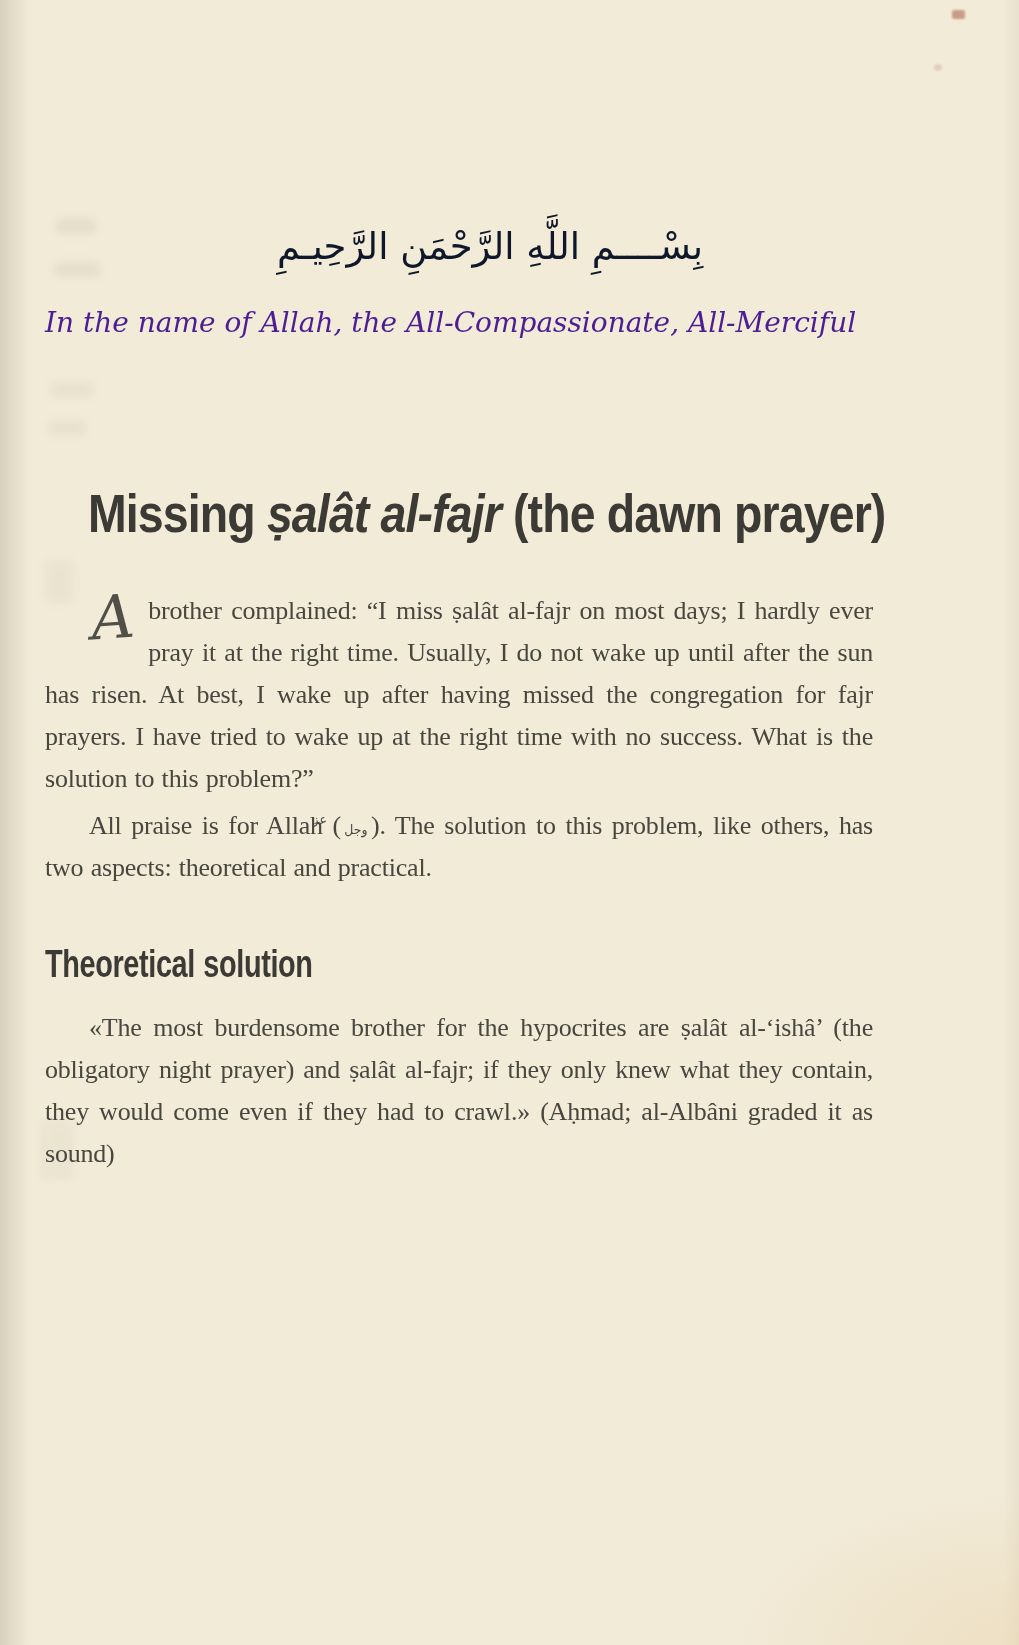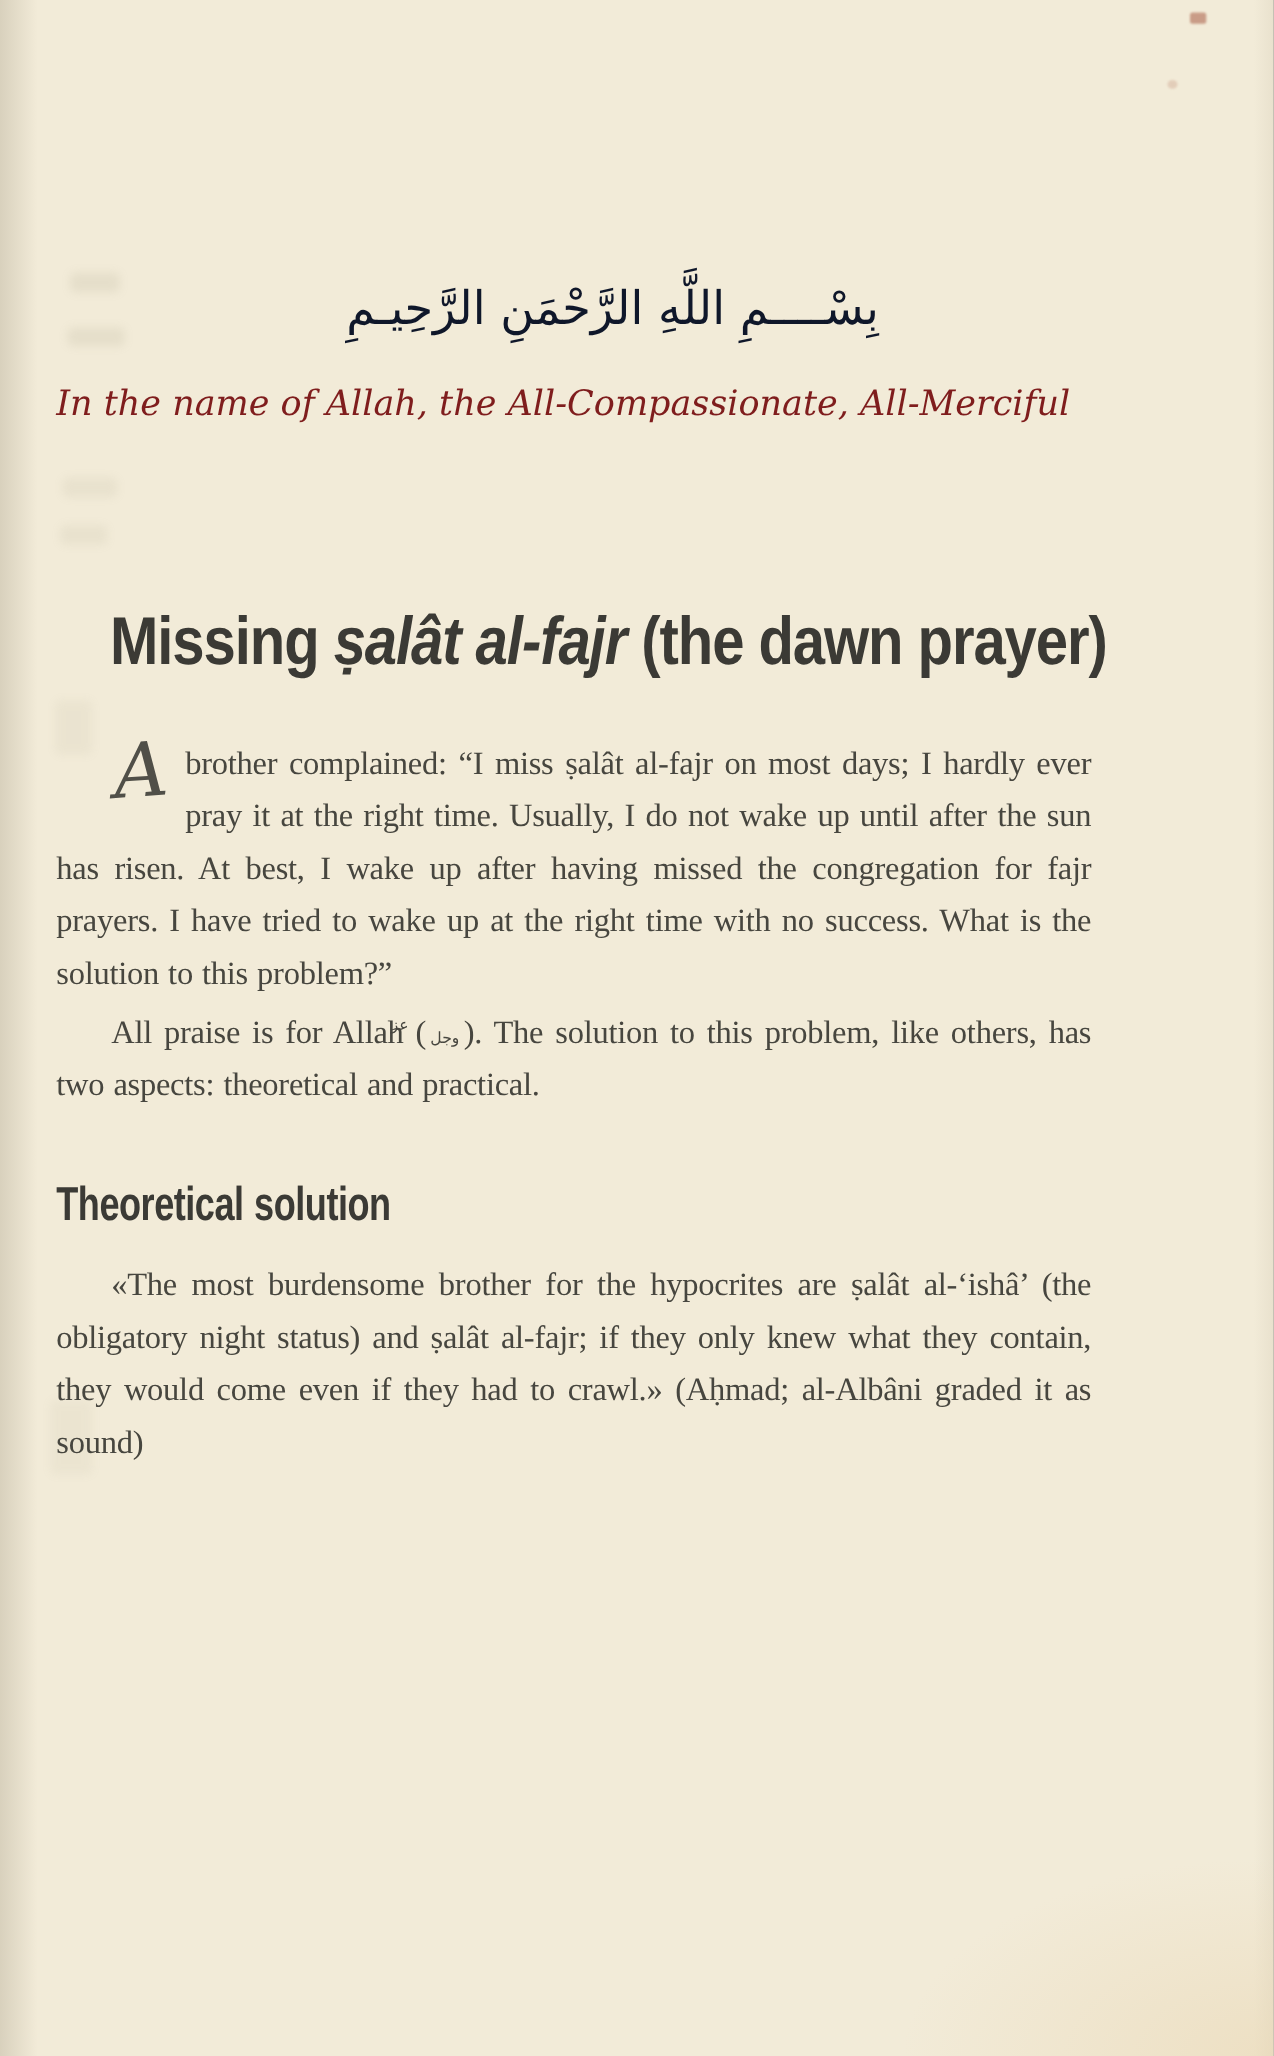--- a/index.html
+++ b/index.html
@@ -31,21 +31,21 @@
 
   .bismillah{
     position:absolute;top:212px;left:150px;width:680px;
     text-align:center;direction:rtl;
     font-family:"DejaVu Sans",sans-serif;
     font-size:37px;line-height:70px;color:#0f172a;
   }
   .dedication{
     position:absolute;top:306px;left:45px;width:830px;
     font-family:"DejaVu Serif",serif;font-style:italic;
-    font-size:28px;color:#7f1d1d;white-space:nowrap;
+    font-size:28px;color:#4c1d95;white-space:nowrap;
   }
   .title{
     position:absolute;top:449px;left:88px;
     font-family:"Liberation Sans",sans-serif;font-weight:700;
     font-size:54px;line-height:56px;color:#3b3a35;
     transform:scaleX(.86);transform-origin:left top;
     white-space:nowrap;letter-spacing:-1px;
   }
   .title .seg-italic{font-style:italic;}
   .body-blocks{
@@ -99,15 +99,15 @@
   <div class="bismillah">بِسْــــمِ اللَّهِ الرَّحْمَنِ الرَّحِيـمِ</div>
 
   <div class="dedication">In the name of Allah, the All-Compassionate, All-Merciful</div>
 
   <h1 class="title"><span>Missing </span><span class="seg-italic">ṣalât al-fajr</span><span> (the dawn prayer)</span></h1>
 
   <div class="body-blocks">
       <p class="para"><span class="dropcap">A</span><span>brother complained: “I miss ṣalât al-fajr on most days; I hardly ever pray it at the right time. Usually, I do not wake up until after the sun has risen. At best, I wake up after having missed the congregation for fajr prayers. I have tried to wake up at the right time with no success. What is the solution to this problem?”</span></p>
       <p class="para indent"><span>All praise is for Allah (</span><span class="honorific">عز وجل</span><span>). The solution to this problem, like others, has two aspects: theoretical and practical.</span></p>
       <h2 class="section-heading">Theoretical solution</h2>
-      <p class="para indent"><span>«The most burdensome brother for the hypocrites are </span><span class="seg-italic">ṣalât al-‘ishâ’</span><span> (the obligatory night status) and ṣalât al-fajr; if they only knew what they contain, they would come even if they had to crawl.» (Aḥmad; al-Albâni graded it as sound)</span></p>
+      <p class="para indent"><span>«The most burdensome brother for the hypocrites are </span><span class="seg-italic">ṣalât al-‘ishâ’</span><span> (the obligatory night prayer) and ṣalât al-fajr; if they only knew what they contain, they would come even if they had to crawl.» (Aḥmad; al-Albâni graded it as sound)</span></p>
     </div>
 </div>
 
 </body></html>

